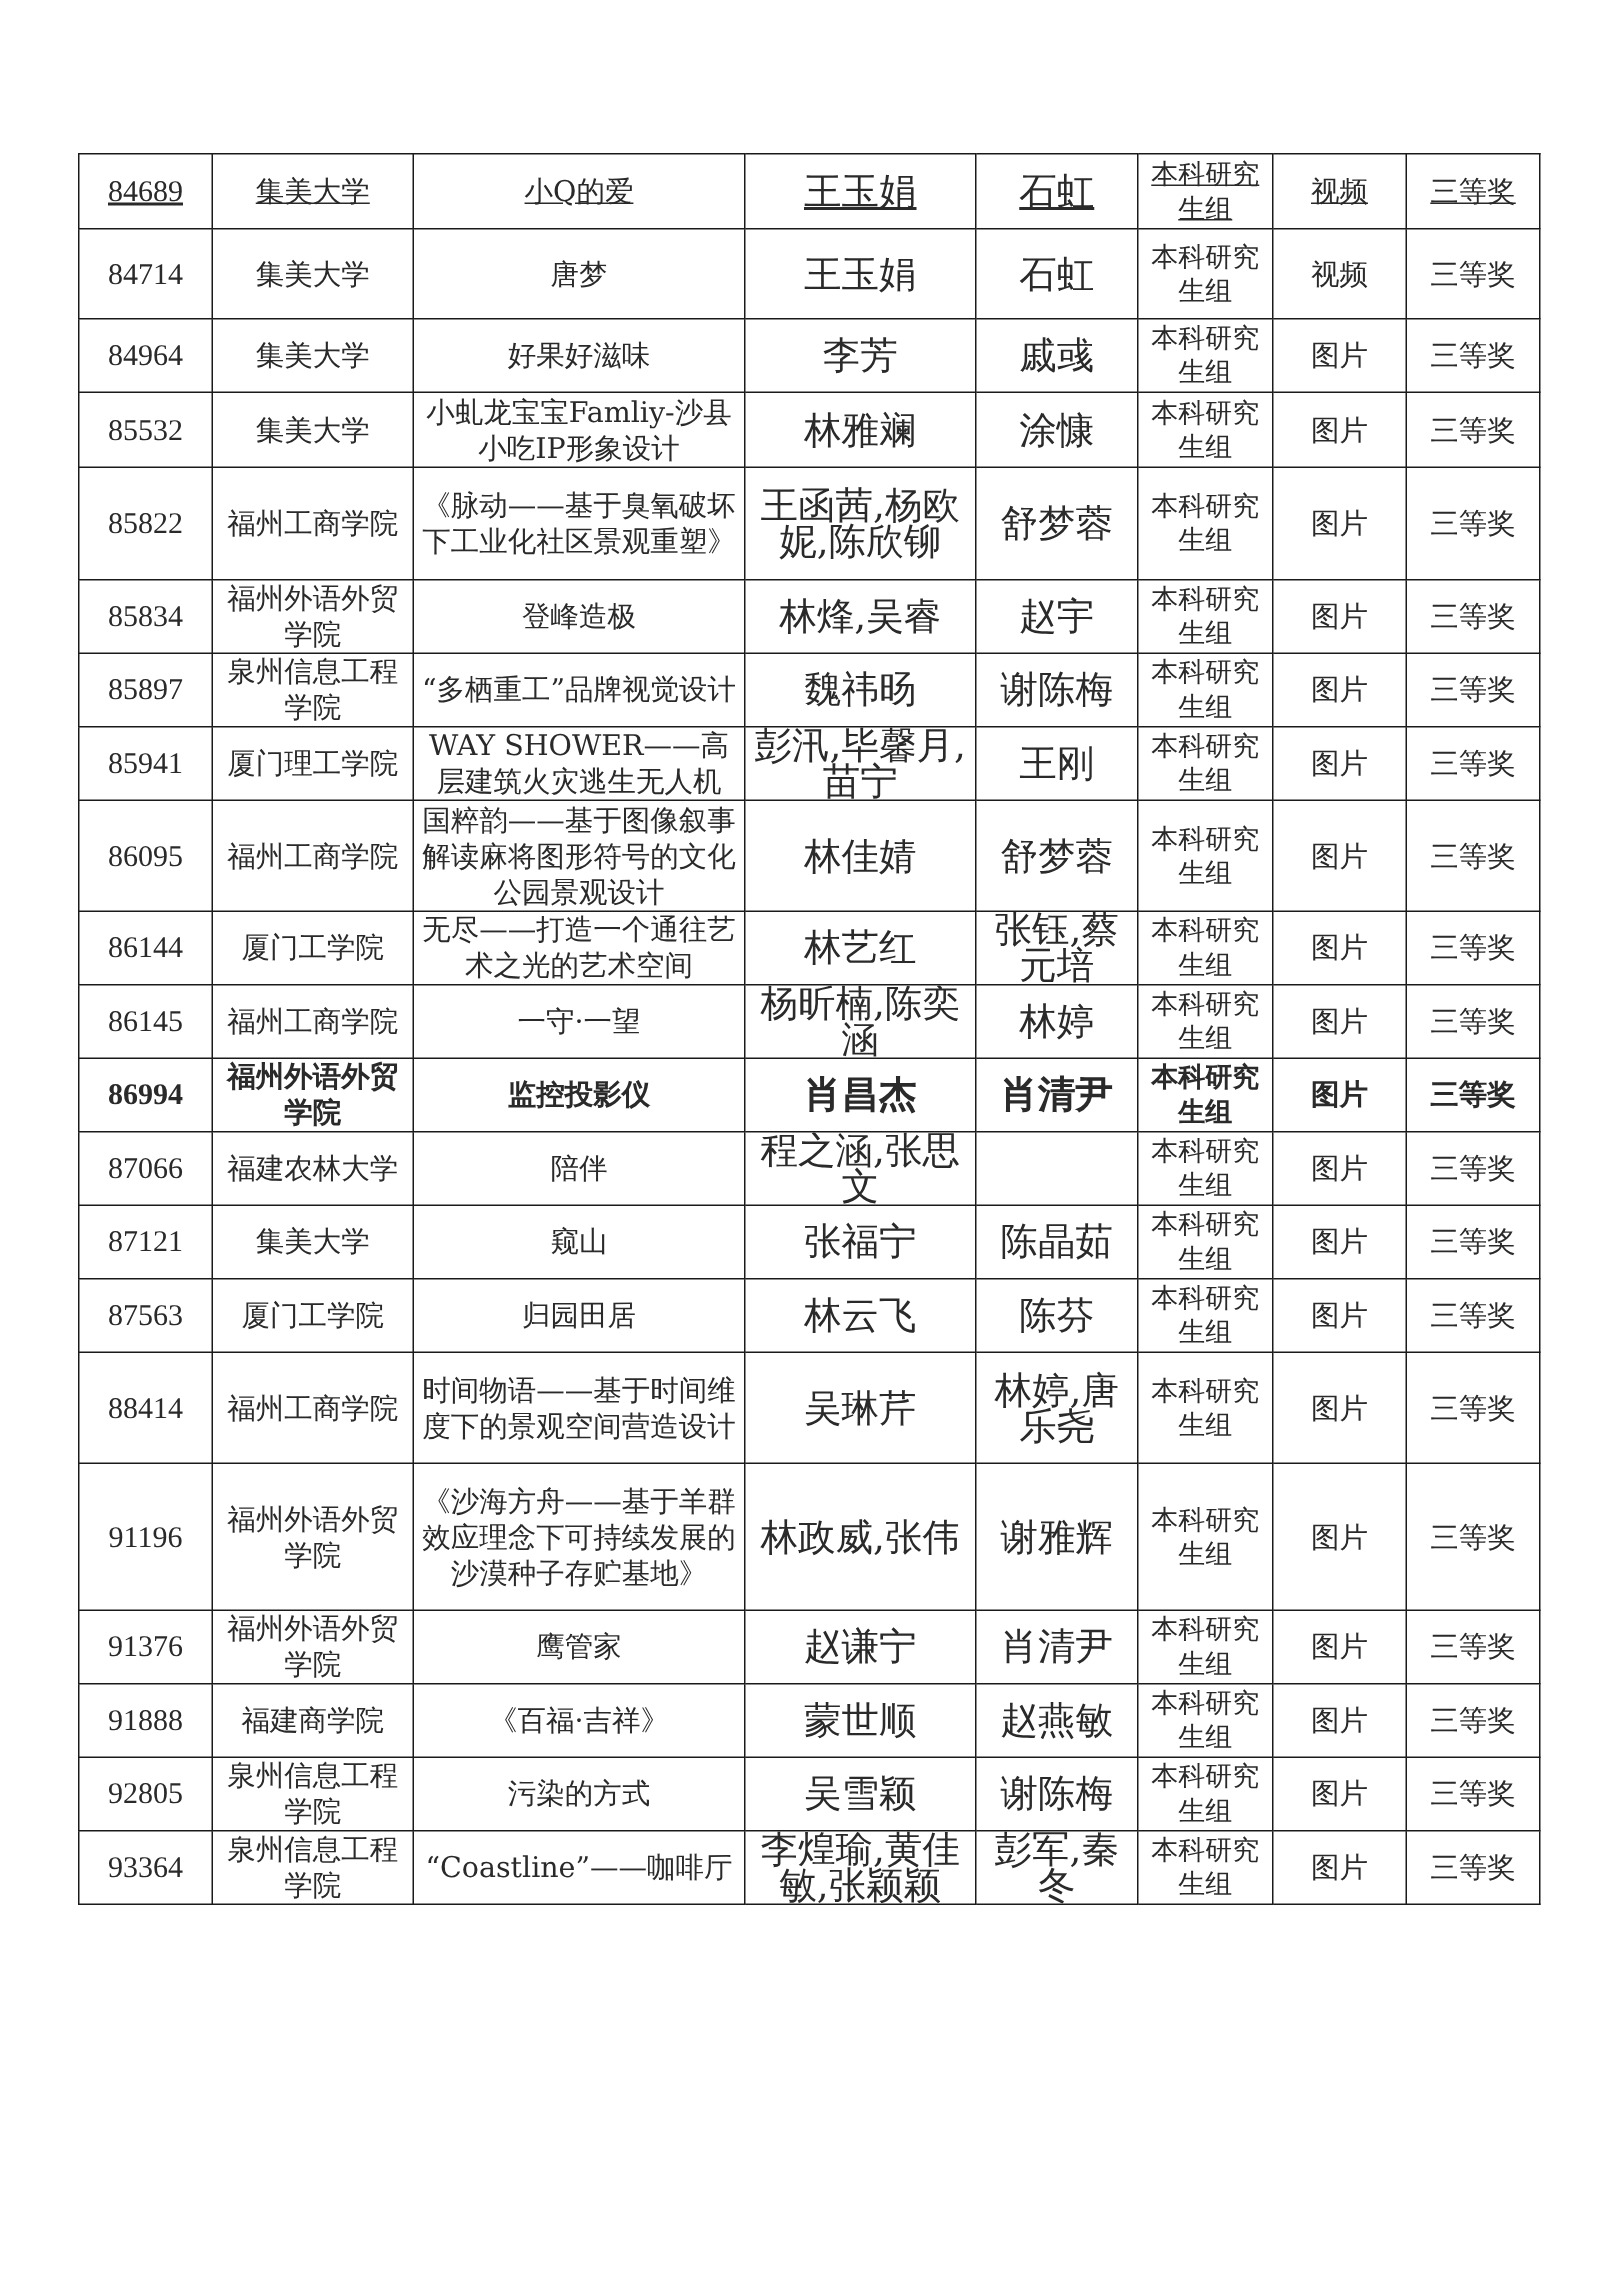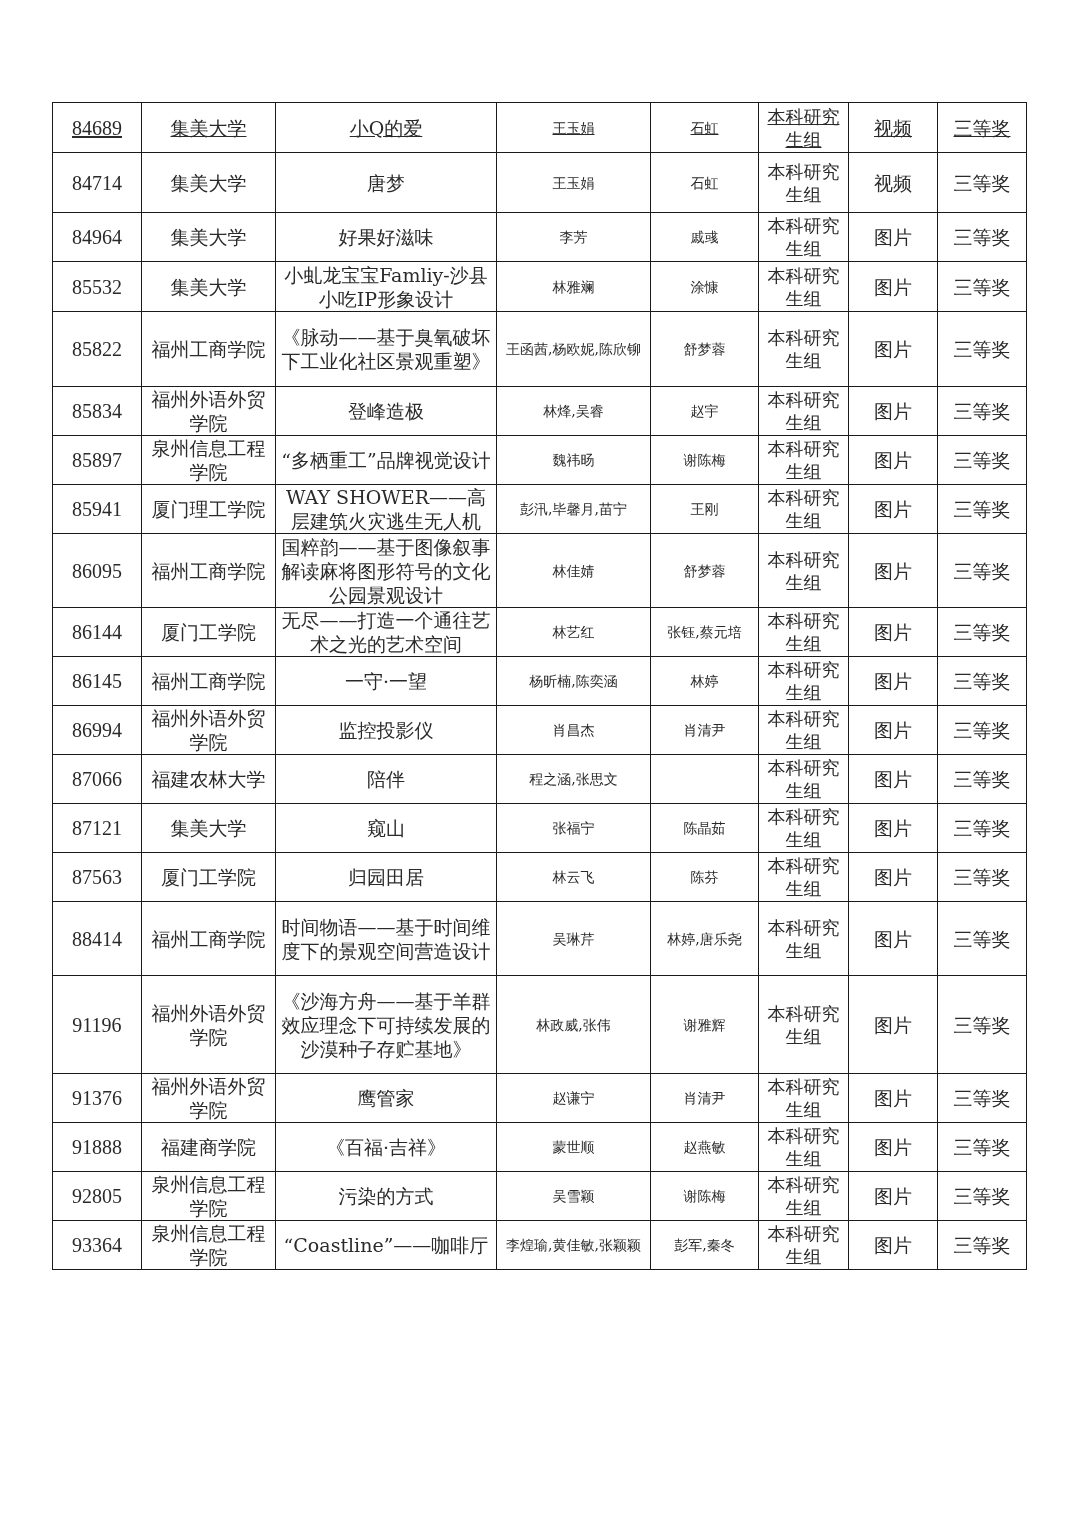--- a/index.html
+++ b/index.html
@@ -4,21 +4,21 @@
 <style>
   html, body { margin: 0; padding: 0; background: #ffffff; }
   body { width: 1080px; height: 1527px; position: relative; overflow: hidden;
          font-family: "DejaVu Serif", "Liberation Serif", serif; color: #2a2a2a; }
   .page { position: absolute; left: 52px; top: 102px; }
   table { border-collapse: collapse; table-layout: fixed; width: 974px; }
   td { border: 1.5px solid #1a1a1a; text-align: center; vertical-align: middle;
        font-size: 19px; line-height: 24px; padding: 0 4px; overflow: hidden; word-break: break-all; }
   td.id { font-family: "Liberation Serif", "DejaVu Serif", serif; font-size: 20px; }
   td.group { font-size: 18px; line-height: 23px; padding: 0 2px; margin-left: 20px; }
-  td.authors, td.advisor { font-size: 14px; }
+  td.authors, td.advisor { font-size: 25px; }
 </style>
 </head>
 <body>
 
 <div class="page">
   <table>
     <colgroup>
       <col style="width:89px">
         <col style="width:134px">
         <col style="width:221px">
@@ -132,21 +132,21 @@
         <tr style="height: 49px;">
           <td class="id">86145</td>
           <td class="school">福州工商学院</td>
           <td class="title">一守·一望</td>
           <td class="authors">杨昕楠,陈奕涵</td>
           <td class="advisor">林婷</td>
           <td class="group">本科研究生组</td>
           <td class="category">图片</td>
           <td class="award">三等奖</td>
         </tr>
-        <tr style="height: 49px;">
+        <tr style="height: 49px; font-weight: bold;">
           <td class="id">86994</td>
           <td class="school">福州外语外贸学院</td>
           <td class="title">监控投影仪</td>
           <td class="authors">肖昌杰</td>
           <td class="advisor">肖清尹</td>
           <td class="group">本科研究生组</td>
           <td class="category">图片</td>
           <td class="award">三等奖</td>
         </tr>
         <tr style="height: 49px;">

